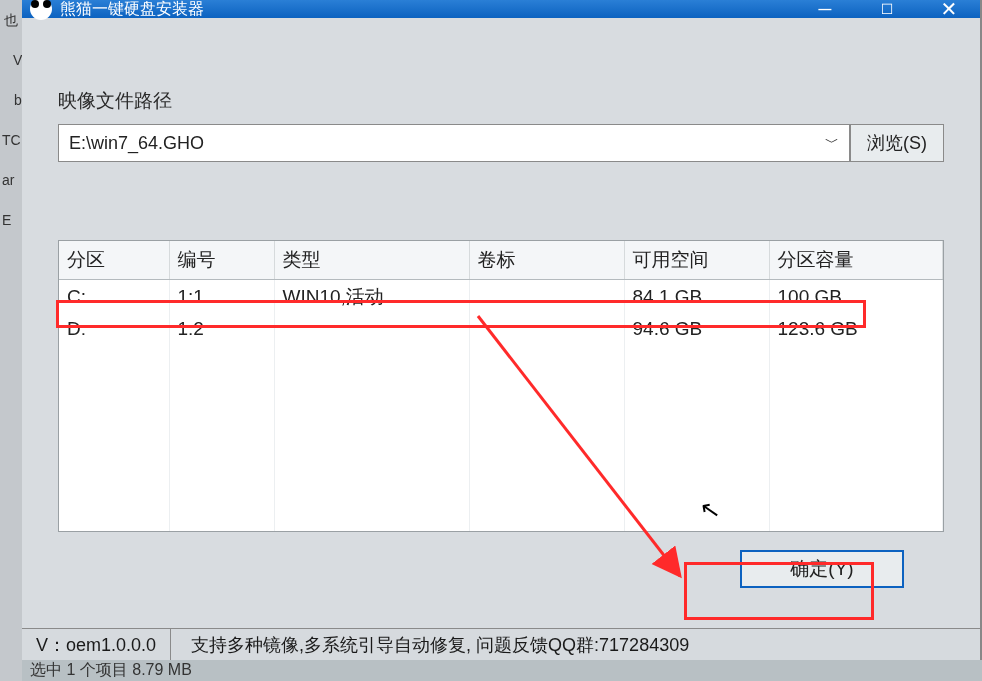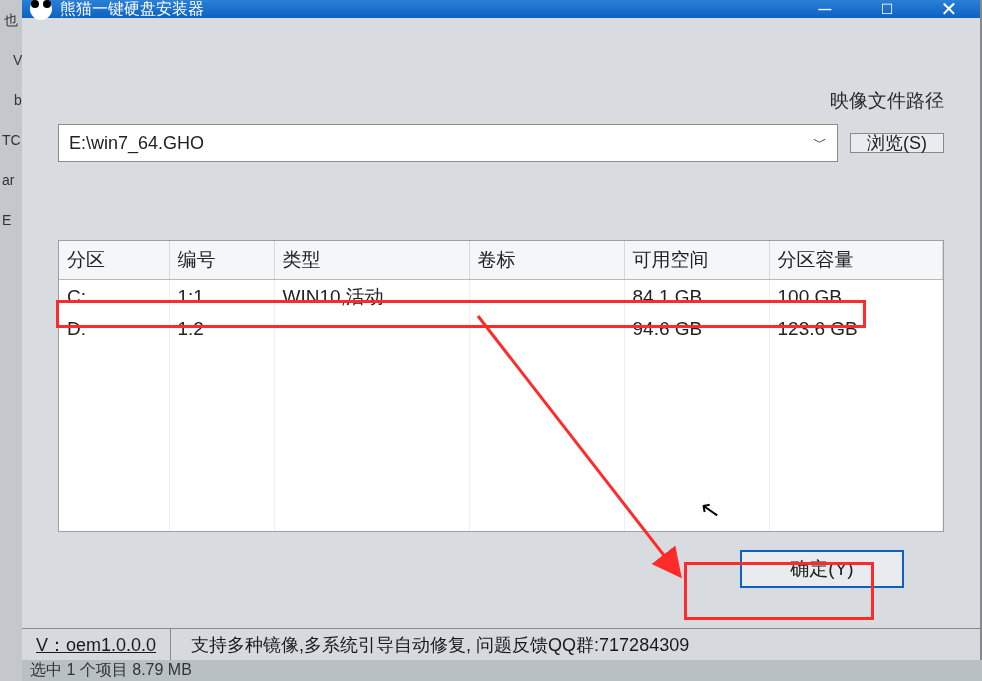--- a/index.html
+++ b/index.html
@@ -65,42 +65,41 @@
     .win-btn.close::before { content: "✕"; font-size: 20px; }
     .content {
       padding: 30px 36px 0 36px;
     }
     .section-label {
       font-size: 19px;
       color: #2a2a2a;
       margin-top: 40px;
       margin-bottom: 10px;
       font-weight: 500;
-      text-align: right;
-    }
-    .path-row { display: flex; gap: 12px; align-items: center; }
+    }
+    .path-row { display: flex; align-items: center; }
     .path-select {
       flex: 1;
       height: 38px;
       background: #fff;
       border: 1px solid #8a8a8a;
       display: flex;
       align-items: center;
       padding: 0 10px;
       font-size: 18px;
       color: #222;
       position: relative;
     }
     .path-select .chev {
       margin-left: auto;
       font-size: 14px;
       color: #333;
     }
     .browse-btn {
-      height: 20px;
+      height: 38px;
       padding: 0 16px;
       background: #e8ecee;
       border: 1px solid #8a8a8a;
       font-size: 18px;
       color: #222;
       display: flex; align-items: center;
     }
     .table-wrap {
       margin-top: 78px;
       background: #fff;
@@ -154,21 +153,21 @@
       position: absolute;
       bottom: 0; left: 0; right: 0;
       height: 32px;
       border-top: 1px solid #8a8a8a;
       display: flex;
       align-items: center;
       font-size: 18px;
       color: #1a1a1a;
       background: #d6dade;
     }
-    .statusbar .ver { padding: 0 14px; border-right: 1px solid #8a8a8a; height: 100%; display: flex; align-items: center; text-decoration: underline; }
+    .statusbar .ver { padding: 0 14px; border-right: 1px solid #8a8a8a; height: 100%; display: flex; align-items: center; }
     .statusbar .info { padding-left: 20px; font-weight: 500; }
     .cursor {
       position: absolute;
       left: 700px; top: 496px;
       font-size: 24px; color: #000;
       pointer-events: none;
       transform: rotate(-10deg);
     }
     
     .hl { position: absolute; border: 3px solid #ff2a2a; pointer-events: none; }

